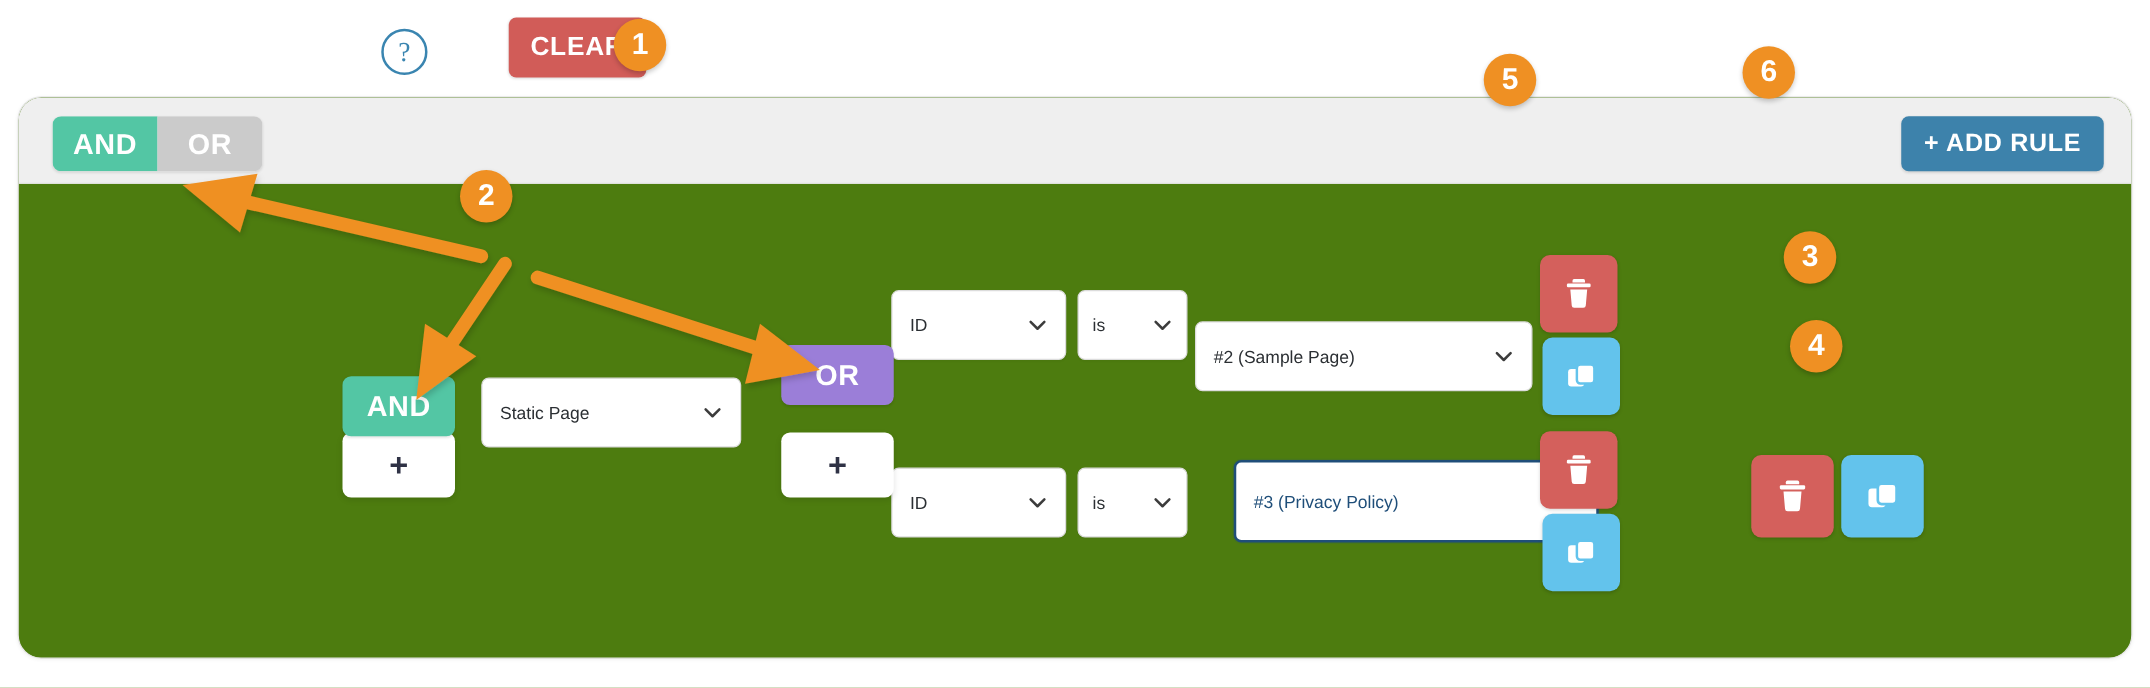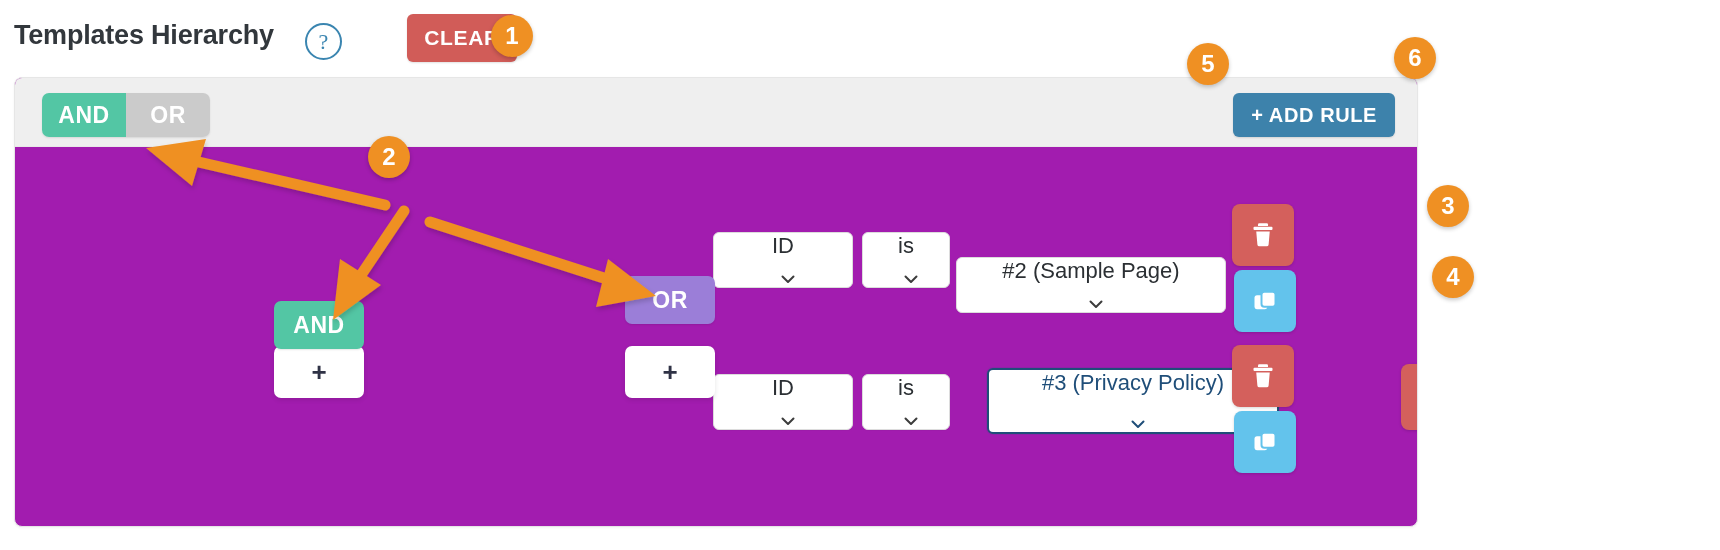--- a/index.html
+++ b/index.html
@@ -65,26 +65,26 @@
     letter-spacing: 0.6px;
     cursor: pointer;
     box-shadow: 0 1px 2px rgba(0,0,0,0.12);
   }
 
   
   #panel {
     position: absolute;
     left: 14px;
     top: 77px;
-    width: 1404px;
+    width: 1692px;
     height: 450px;
     box-sizing: border-box;
     border: 1px solid #e6e6e6;
-    border-radius: 8px;
-    background: #a21caf;
+    border-radius: 19px;
+    background: #4d7c0f;
     box-shadow: 0 1px 3px rgba(0,0,0,0.05);
     overflow: hidden;
   }
   #panel-header {
     position: absolute;
     left: 0; top: 0;
     width: 100%;
     height: 68px;
     background: #efefef;
     border-bottom: 1px solid #e8e8e8;
@@ -152,26 +152,25 @@
   .select {
     position: absolute;
     box-sizing: border-box;
     background: #ffffff;
     border: 1px solid #dcdcdc;
     border-radius: 6px;
     display: flex;
     align-items: center;
     justify-content: space-between;
     padding: 0 14px;
-    font-size: 22px;
+    font-size: 14px;
     color: #2b2f33;
     cursor: pointer;
     white-space: nowrap;
     box-shadow: 0 1px 1px rgba(0,0,0,0.03);
-    flex-direction: column;
   }
   .select .chev {
     margin-left: 10px;
     flex: 0 0 auto;
     display: inline-block;
     width: 16px;
     height: 16px;
   }
   .select .chev svg { display: block; }
   .select.focused {
@@ -259,21 +258,20 @@
     align-items: center;
     justify-content: center;
     box-shadow: 0 2px 4px rgba(0,0,0,0.22);
     font-family: "Liberation Sans", sans-serif;
   }
 </style>
 </head>
 <body>
 
 <div id="header">
-  <div id="page-title">Templates Hierarchy</div>
   <div id="help-icon">?</div>
   <button id="clear-button">CLEAR</button>
 </div>
 
 <div id="panel">
 
   <div id="panel-header">
 
     <div id="group-toggle">
       <div class="toggle-seg active">AND</div>
@@ -284,20 +282,28 @@
       <button class="hdr-btn">+ ADD RULE</button>
     </div>
   </div>
 
   <div id="panel-body">
 
 
     <div class="conj and" style="left:259px; top:155px;">AND</div>
     <button class="plus-btn" style="left:259px; top:200px;">+</button>
 
+    <div class="select" style="left:370px; top:156px; width:208px; height:56px;">
+      <span>Static Page</span>
+      <span class="chev">
+        <svg viewBox="0 0 16 16" width="16" height="16">
+            <path d="M2.5 5.5 L8 11 L13.5 5.5" fill="none" stroke="#3c3c3c" stroke-width="2" stroke-linecap="round" stroke-linejoin="round"></path>
+          </svg>
+      </span>
+    </div>
 
     <div class="conj or" style="left:610px; top:130px;">OR</div>
     <button class="plus-btn" style="left:610px; top:200px;">+</button>
 
     <div>
       <div class="select" style="left:698px; top:86px; width:140px; height:56px;">
         <span>ID</span>
         <span class="chev">
           <svg viewBox="0 0 16 16" width="16" height="16">
               <path d="M2.5 5.5 L8 11 L13.5 5.5" fill="none" stroke="#3c3c3c" stroke-width="2" stroke-linecap="round" stroke-linejoin="round"></path>

